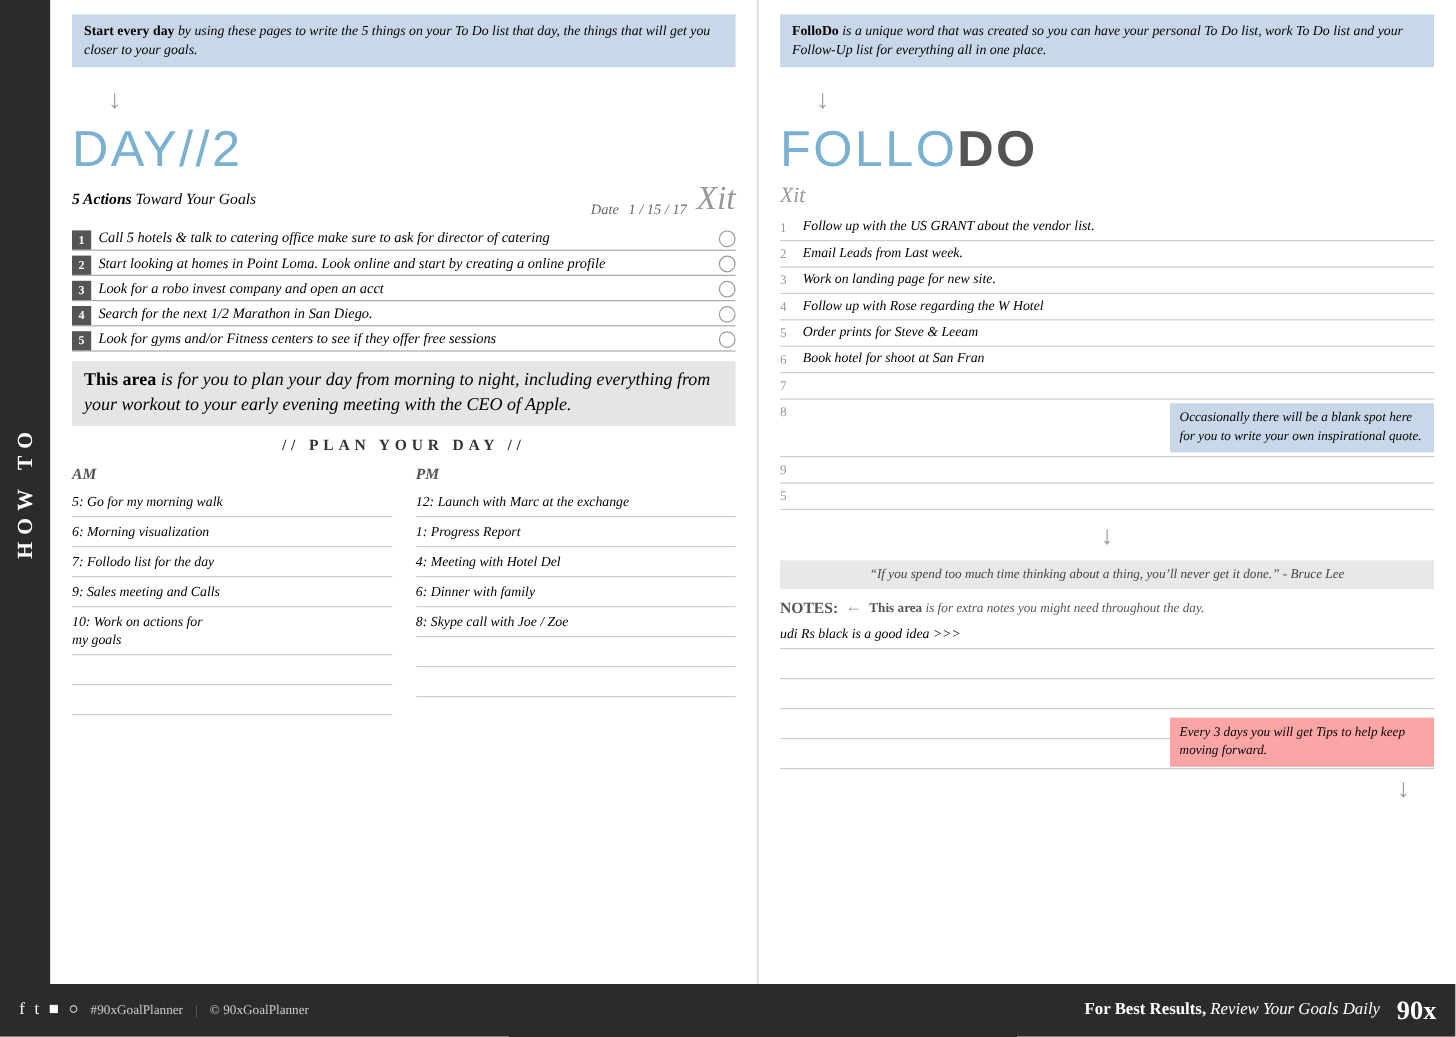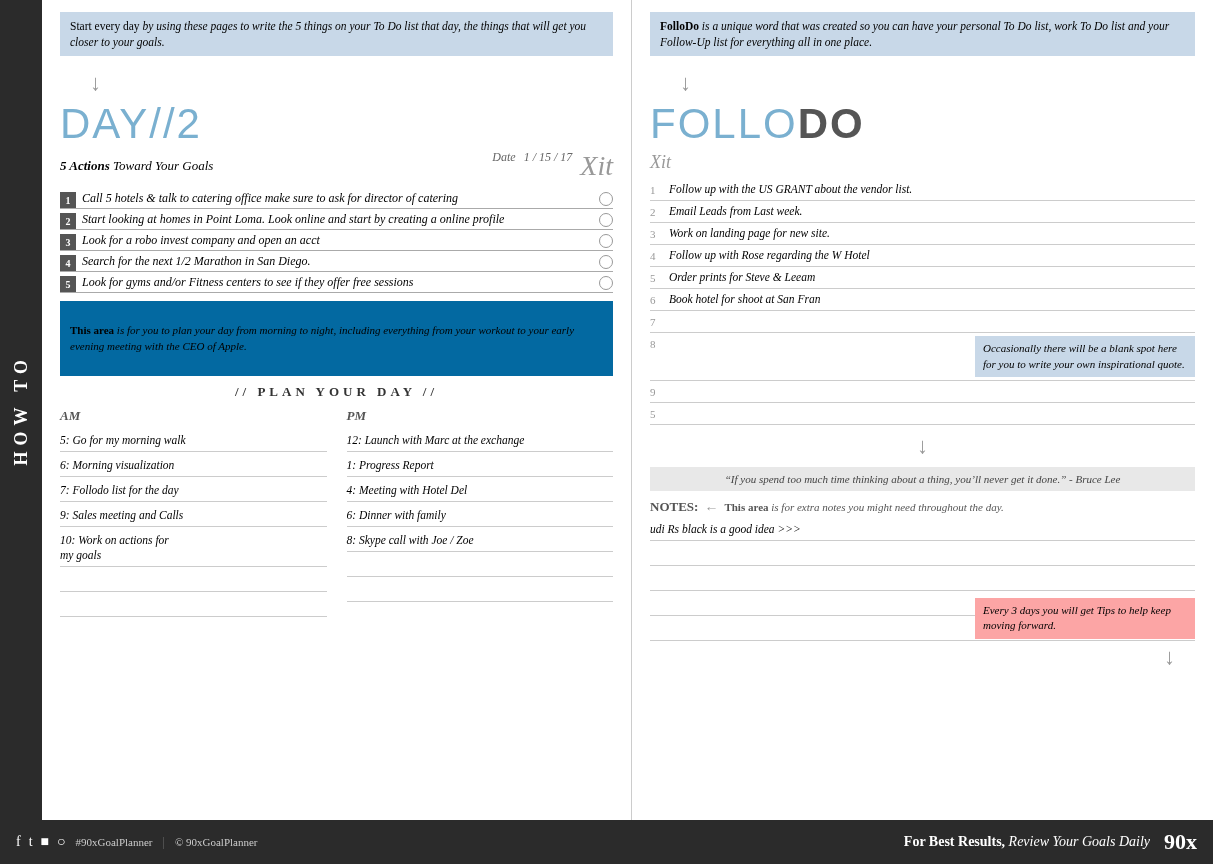--- a/index.html
+++ b/index.html
@@ -65,21 +65,21 @@
       background: #c8d8e8;
       padding: 6px 10px;
       font-size: 11.5px;
       line-height: 1.4;
       margin-bottom: 14px;
       font-family: Georgia, serif;
       font-style: italic;
     }
     .intro-box strong {
       font-style: normal;
-      font-weight: normal;
+      font-weight: bold;
     }
 
     
     .arrow-down {
       text-align: left;
       font-size: 22px;
       color: #999;
       margin-bottom: 4px;
       padding-left: 30px;
     }
@@ -95,21 +95,21 @@
     }
 
     .five-actions-row {
       display: flex;
       align-items: center;
       justify-content: space-between;
       margin-bottom: 8px;
     }
     .date-xit {
       display: flex;
-      align-items: flex-start;
+      align-items: flex-end;
       gap: 8px;
       font-size: 12px;
       color: #666;
       font-style: italic;
     }
     .xit-logo {
       font-size: 28px;
       color: #999;
       font-family: Georgia, serif;
       font-style: italic;
@@ -150,23 +150,23 @@
       flex-shrink: 0;
       margin-top: 2px;
     }
     .action-underline {
       border-bottom: 1px solid #aaa;
       margin-bottom: 2px;
     }
 
     
     .this-area-box {
-      background: #0369a1;
-      padding: 22px 10px;
-      font-size: 11px;
+      background: #e5e5e5;
+      padding: 6px 10px;
+      font-size: 15px;
       line-height: 1.4;
       margin-bottom: 8px;
       font-style: italic;
     }
     .this-area-box strong {
       font-style: normal;
       font-weight: bold;
     }
 
     

